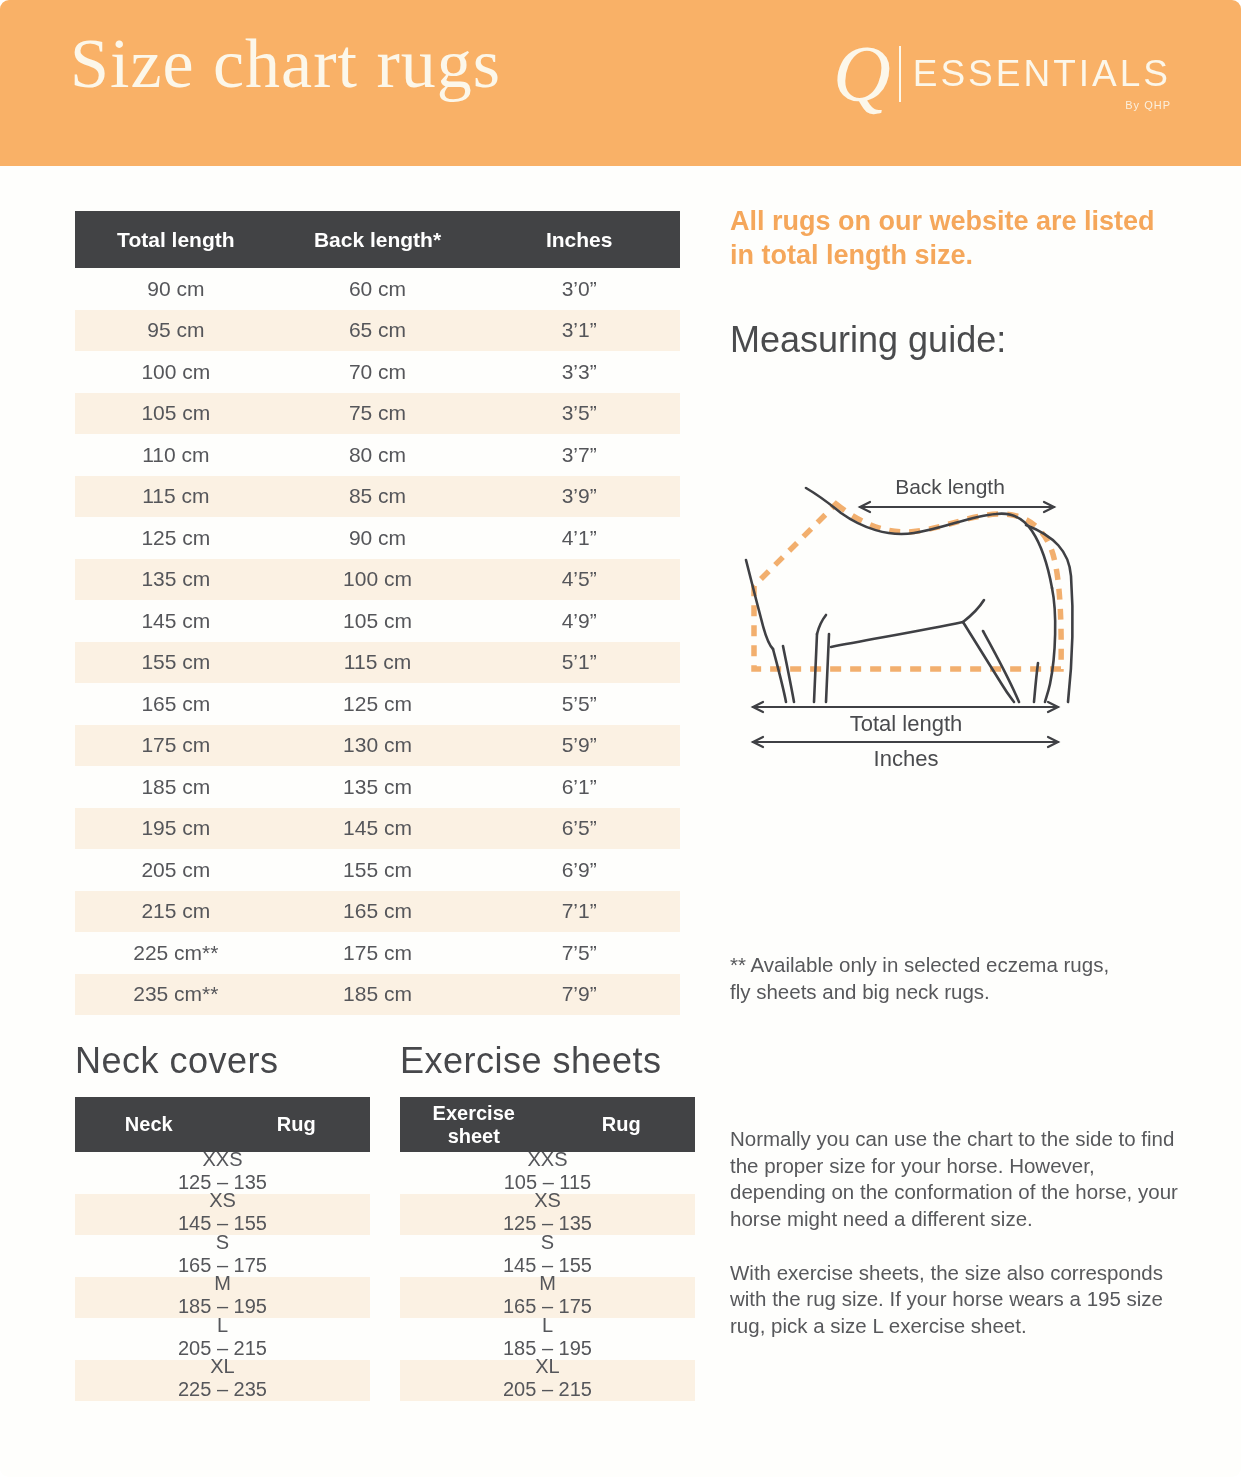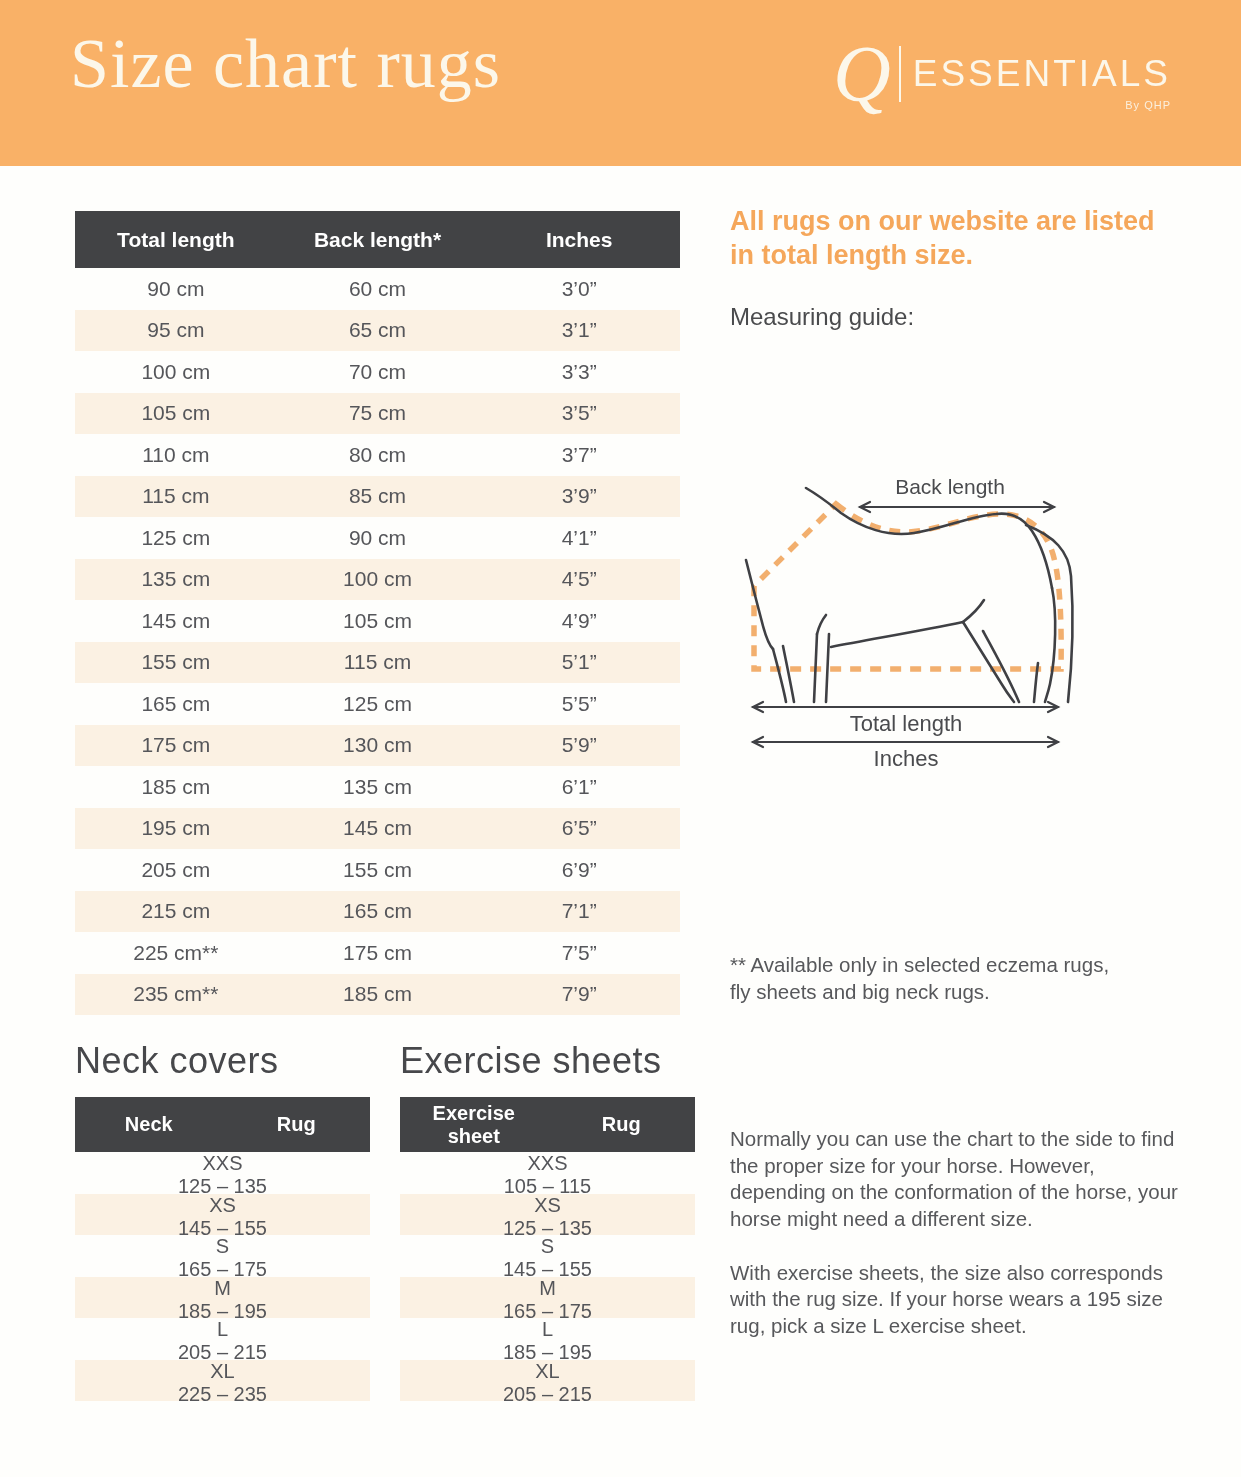--- a/index.html
+++ b/index.html
@@ -1,39 +1,40 @@
 <!DOCTYPE html>
 <html><head>
 <meta charset="utf-8">
 <style>
   html,body { margin:0; padding:0; background:#ffffff; }
   .page {
     position:relative; width:1241px; height:1477px;
     background:#FEFEFC; overflow:hidden;
     font-family:"Liberation Sans", sans-serif;
     color:#57585B;
+    border-radius:9px;
   }
   
   .banner { position:absolute; left:0; top:0; width:1241px; height:166px; background:#F9B167; }
   .banner-title {
     position:absolute; left:70px; top:24px;
     font-family:"Liberation Serif", serif; font-weight:400;
     font-size:70px; color:#FCF7EA; letter-spacing:1px;
   }
   .logo { position:absolute; right:70px; top:40px; display:flex; align-items:center; color:#FCF7EA; }
   .logo-q { font-family:"Liberation Serif", serif; font-style:italic; font-size:80px; line-height:0.85; }
   .logo-bar { width:2px; height:56px; background:#FCF7EA; margin:0 12px 0 8px; }
   .logo-right { position:relative; }
   .logo-name { font-size:37px; letter-spacing:3px; font-weight:400; }
   .logo-by { position:absolute; right:0; bottom:-16px; font-size:11px; letter-spacing:1px; color:#FBEFDD; }
 
   
   .thead { background:#424345; color:#ffffff; display:flex; align-items:center; font-weight:700; }
   .tcell { flex:1; text-align:center; }
-  .trow { display:flex; align-items:center; color:#55565A; }
+  .trow { display:flex; align-items:center; color:#55565A;justify-content:flex-end; }
   .tbody .trow:nth-child(even) { background:#FBF1E3; }
 
   .size-table { position:absolute; left:75px; top:211px; width:605px; }
   .size-table .thead { height:57px; font-size:21px; }
   .size-table .trow { height:41.5px; font-size:21px; }
 
   .mini-table { position:absolute; top:1097px; width:295px; }
   .mini-table .thead { height:55px; font-size:20px; line-height:1.12; }
   .mini-table .trow { height:41.5px; font-size:20px;flex-direction:column; }
   #neck-table { left:75px; }
@@ -45,21 +46,21 @@
     color:#47484B; letter-spacing:0.5px;
   }
   #neck-title { left:75px; }
   #exercise-title { left:400px; }
 
   
   .intro {
     position:absolute; left:730px; top:204px; width:430px;
     font-size:27px; line-height:1.27; font-weight:700; color:#F5A75B;
   }
-  .guide-title { position:absolute; left:730px; top:303px; font-size:24px; color:#4A4B4D; }
+  .guide-title { position:absolute; left:730px; top:319px; font-size:36px; color:#4A4B4D; }
   .body-text { font-size:20.5px; line-height:1.3; color:#57585B; }
   .guide-body { position:absolute; left:730px; top:347px; width:448px; }
   .footnote-1 { position:absolute; left:730px; top:799px; width:452px; }
   .footnote-2 { position:absolute; left:730px; top:952px; width:452px; white-space:pre-line; }
   .side-paragraphs { position:absolute; left:730px; top:1126px; width:452px; }
   .side-paragraphs p { margin:0 0 27px 0; }
 
   .diagram { position:absolute; left:720px; top:450px; }
   .diagram text { font-family:"Liberation Sans", sans-serif; fill:#4A4B4E; }
 </style>

